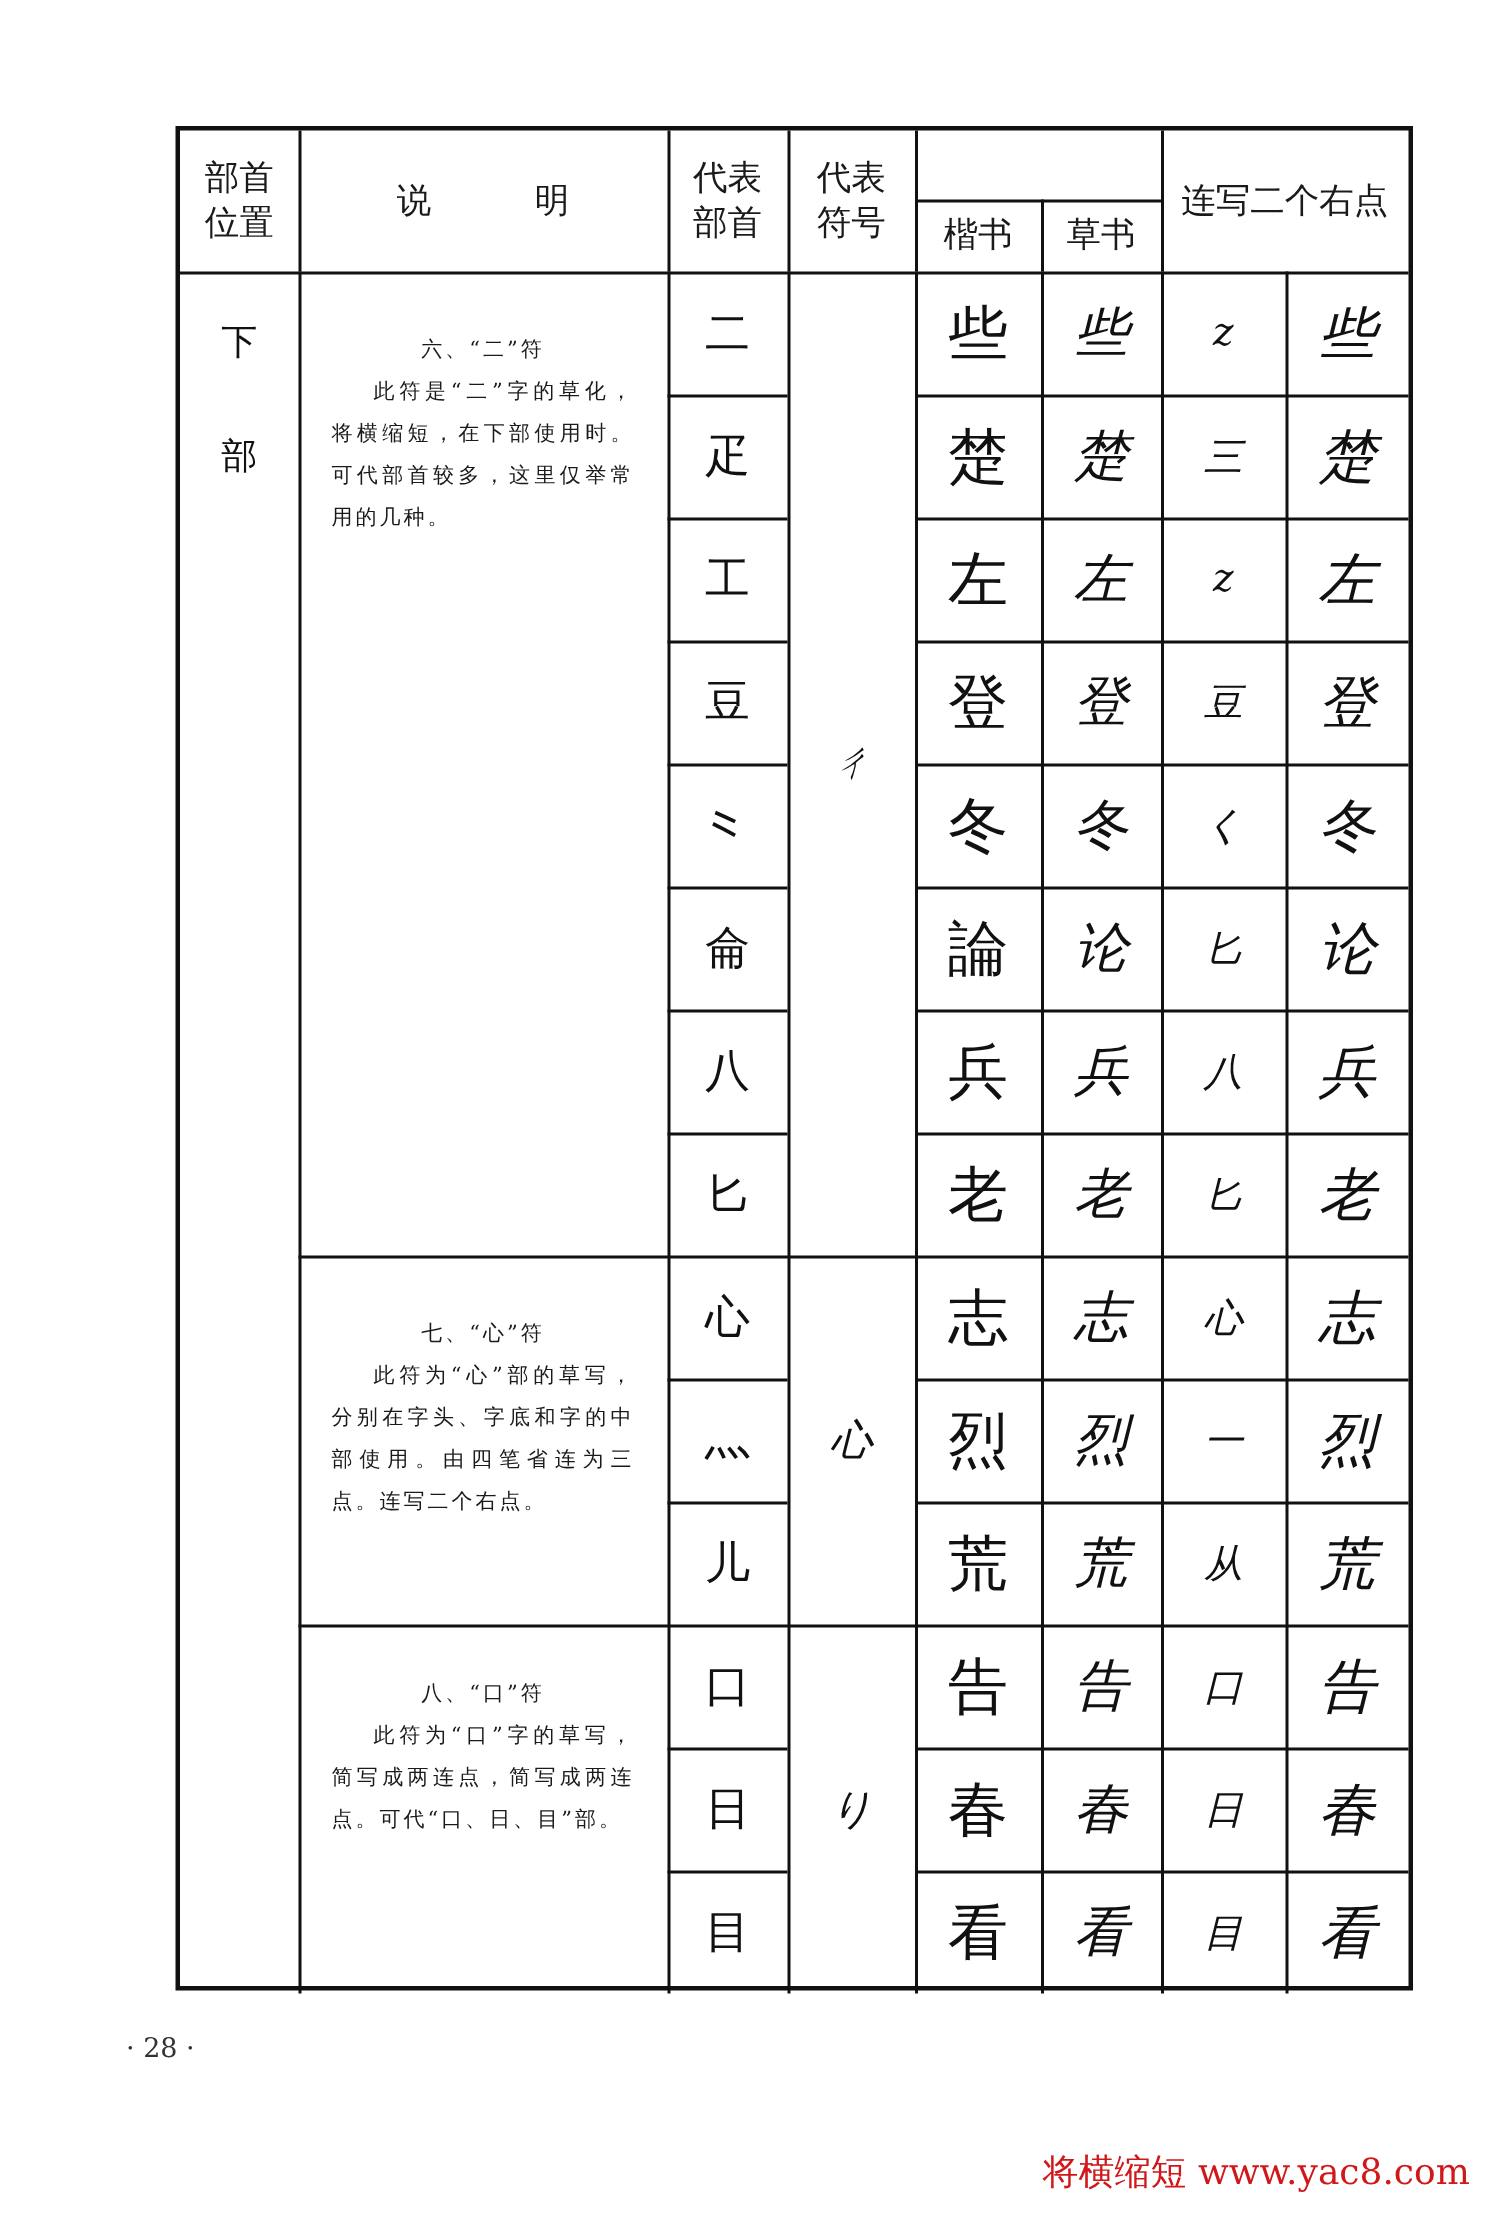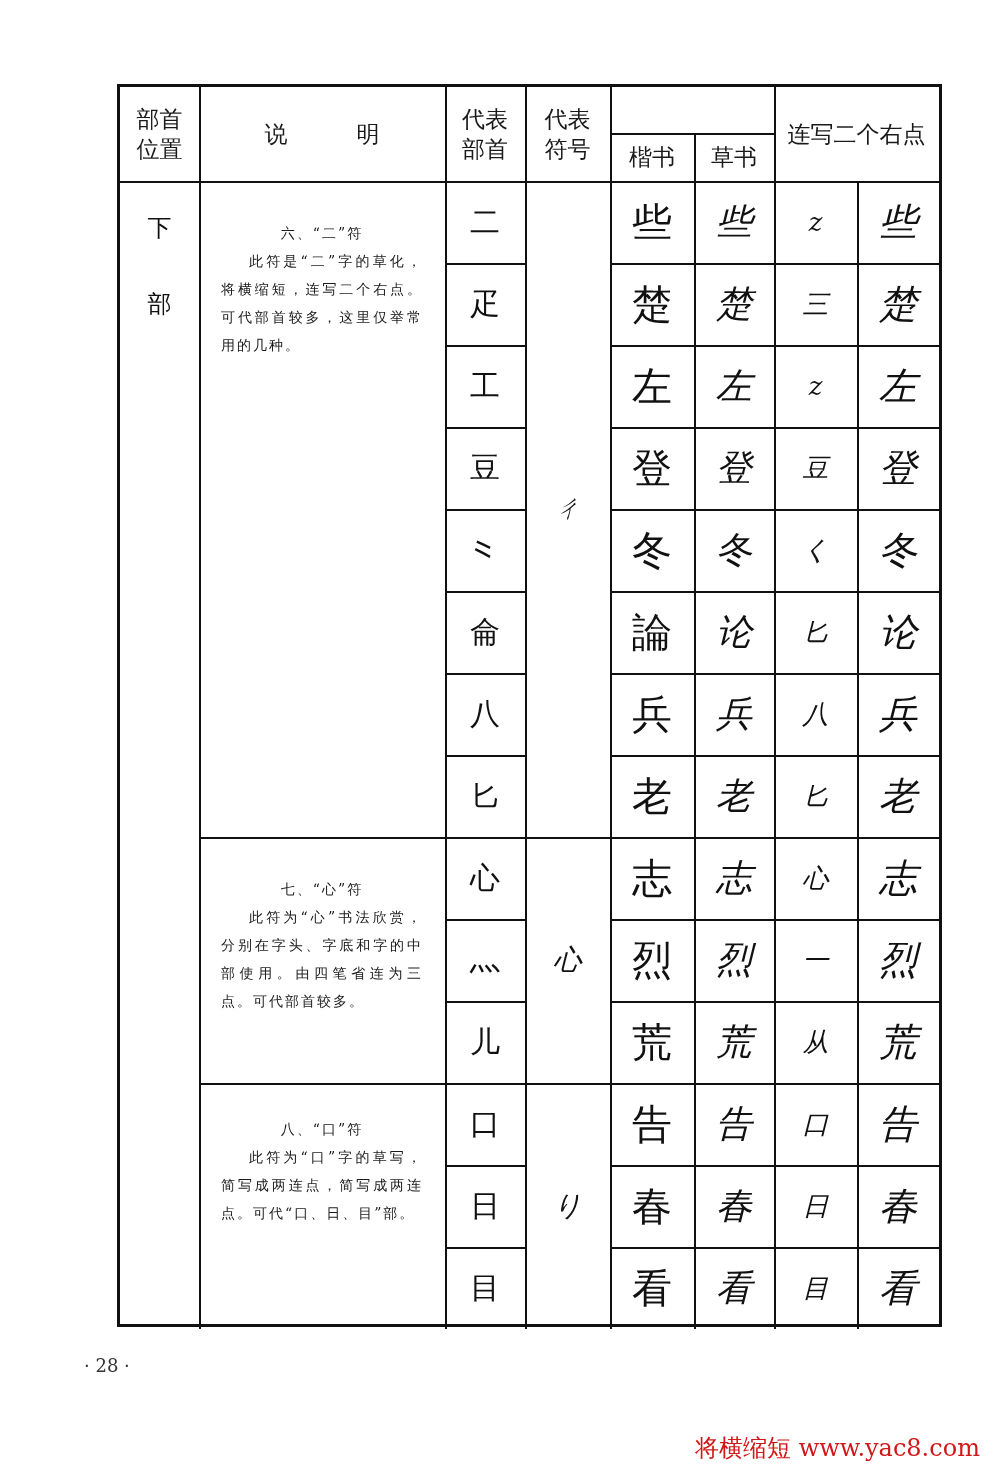--- a/index.html
+++ b/index.html
@@ -53,21 +53,21 @@
 部</div>
       <div class="vl" style="left: 79px; top: 94px; height: 1148px;"></div>
       <div class="vl" style="left: 325px; top: 94px; height: 1148px;"></div>
       <div class="vl" style="left: 405px; top: 94px; height: 1148px;"></div>
       <div class="vl" style="left: 490px; top: 94px; height: 1148px;"></div>
       <div class="vl" style="left: 574px; top: 94px; height: 1148px;"></div>
       <div class="vl" style="left: 654px; top: 94px; height: 1148px;"></div>
       <div class="vl" style="left: 737px; top: 94px; height: 1148px;"></div>
       <div class="desc" style="left: 101px; top: 132px; width: 202px;">
         <span class="t">六、“二”符</span>
-        <span class="p">此符是“二”字的草化，将横缩短，连写二个右点。可代部首较多，这里仅举常用的几种。</span>
+        <span class="p">此符是“二”字的草化，将横缩短，在下部使用时。可代部首较多，这里仅举常用的几种。</span>
       </div>
       <div class="cell sym" style="left: 405px; top: 94px; width: 85px; height: 656px;">ㄔ</div>
       <div class="cell rad" style="left: 325px; top: 94px; width: 80px; height: 82px;">二</div>
       <div class="cell kai" style="left: 490px; top: 94px; width: 84px; height: 82px;">些</div>
       <div class="cell cao" style="left: 574px; top: 94px; width: 80px; height: 82px;">些</div>
       <div class="cell hard" style="left: 654px; top: 94px; width: 83px; height: 82px; font-size: 26px;">z</div>
       <div class="cell hard" style="left: 737px; top: 94px; width: 82px; height: 82px;">些</div>
       <div class="cell rad" style="left: 325px; top: 176px; width: 80px; height: 82px;">疋</div>
       <div class="cell kai" style="left: 490px; top: 176px; width: 84px; height: 82px;">楚</div>
       <div class="cell cao" style="left: 574px; top: 176px; width: 80px; height: 82px;">楚</div>
@@ -112,21 +112,21 @@
       <div class="hl" style="left: 490px; top: 586px; width: 329px;"></div>
       <div class="cell rad" style="left: 325px; top: 668px; width: 80px; height: 82px;">匕</div>
       <div class="cell kai" style="left: 490px; top: 668px; width: 84px; height: 82px;">老</div>
       <div class="cell cao" style="left: 574px; top: 668px; width: 80px; height: 82px;">老</div>
       <div class="cell hard" style="left: 654px; top: 668px; width: 83px; height: 82px; font-size: 26px;">匕</div>
       <div class="cell hard" style="left: 737px; top: 668px; width: 82px; height: 82px;">老</div>
       <div class="hl" style="left: 325px; top: 668px; width: 80px;"></div>
       <div class="hl" style="left: 490px; top: 668px; width: 329px;"></div>
       <div class="desc" style="left: 101px; top: 788px; width: 202px;">
         <span class="t">七、“心”符</span>
-        <span class="p">此符为“心”书法欣赏，分别在字头、字底和字的中部使用。由四笔省连为三点。可代部首较多。</span>
+        <span class="p">此符为“心”部的草写，分别在字头、字底和字的中部使用。由四笔省连为三点。连写二个右点。</span>
       </div>
       <div class="cell sym" style="left: 405px; top: 750px; width: 85px; height: 246px;">心</div>
       <div class="hl" style="left: 79px; top: 750px; width: 740px;"></div>
       <div class="cell rad" style="left: 325px; top: 750px; width: 80px; height: 82px;">心</div>
       <div class="cell kai" style="left: 490px; top: 750px; width: 84px; height: 82px;">志</div>
       <div class="cell cao" style="left: 574px; top: 750px; width: 80px; height: 82px;">志</div>
       <div class="cell hard" style="left: 654px; top: 750px; width: 83px; height: 82px; font-size: 26px;">心</div>
       <div class="cell hard" style="left: 737px; top: 750px; width: 82px; height: 82px;">志</div>
       <div class="cell rad" style="left: 325px; top: 832px; width: 80px; height: 82px;">灬</div>
       <div class="cell kai" style="left: 490px; top: 832px; width: 84px; height: 82px;">烈</div>

